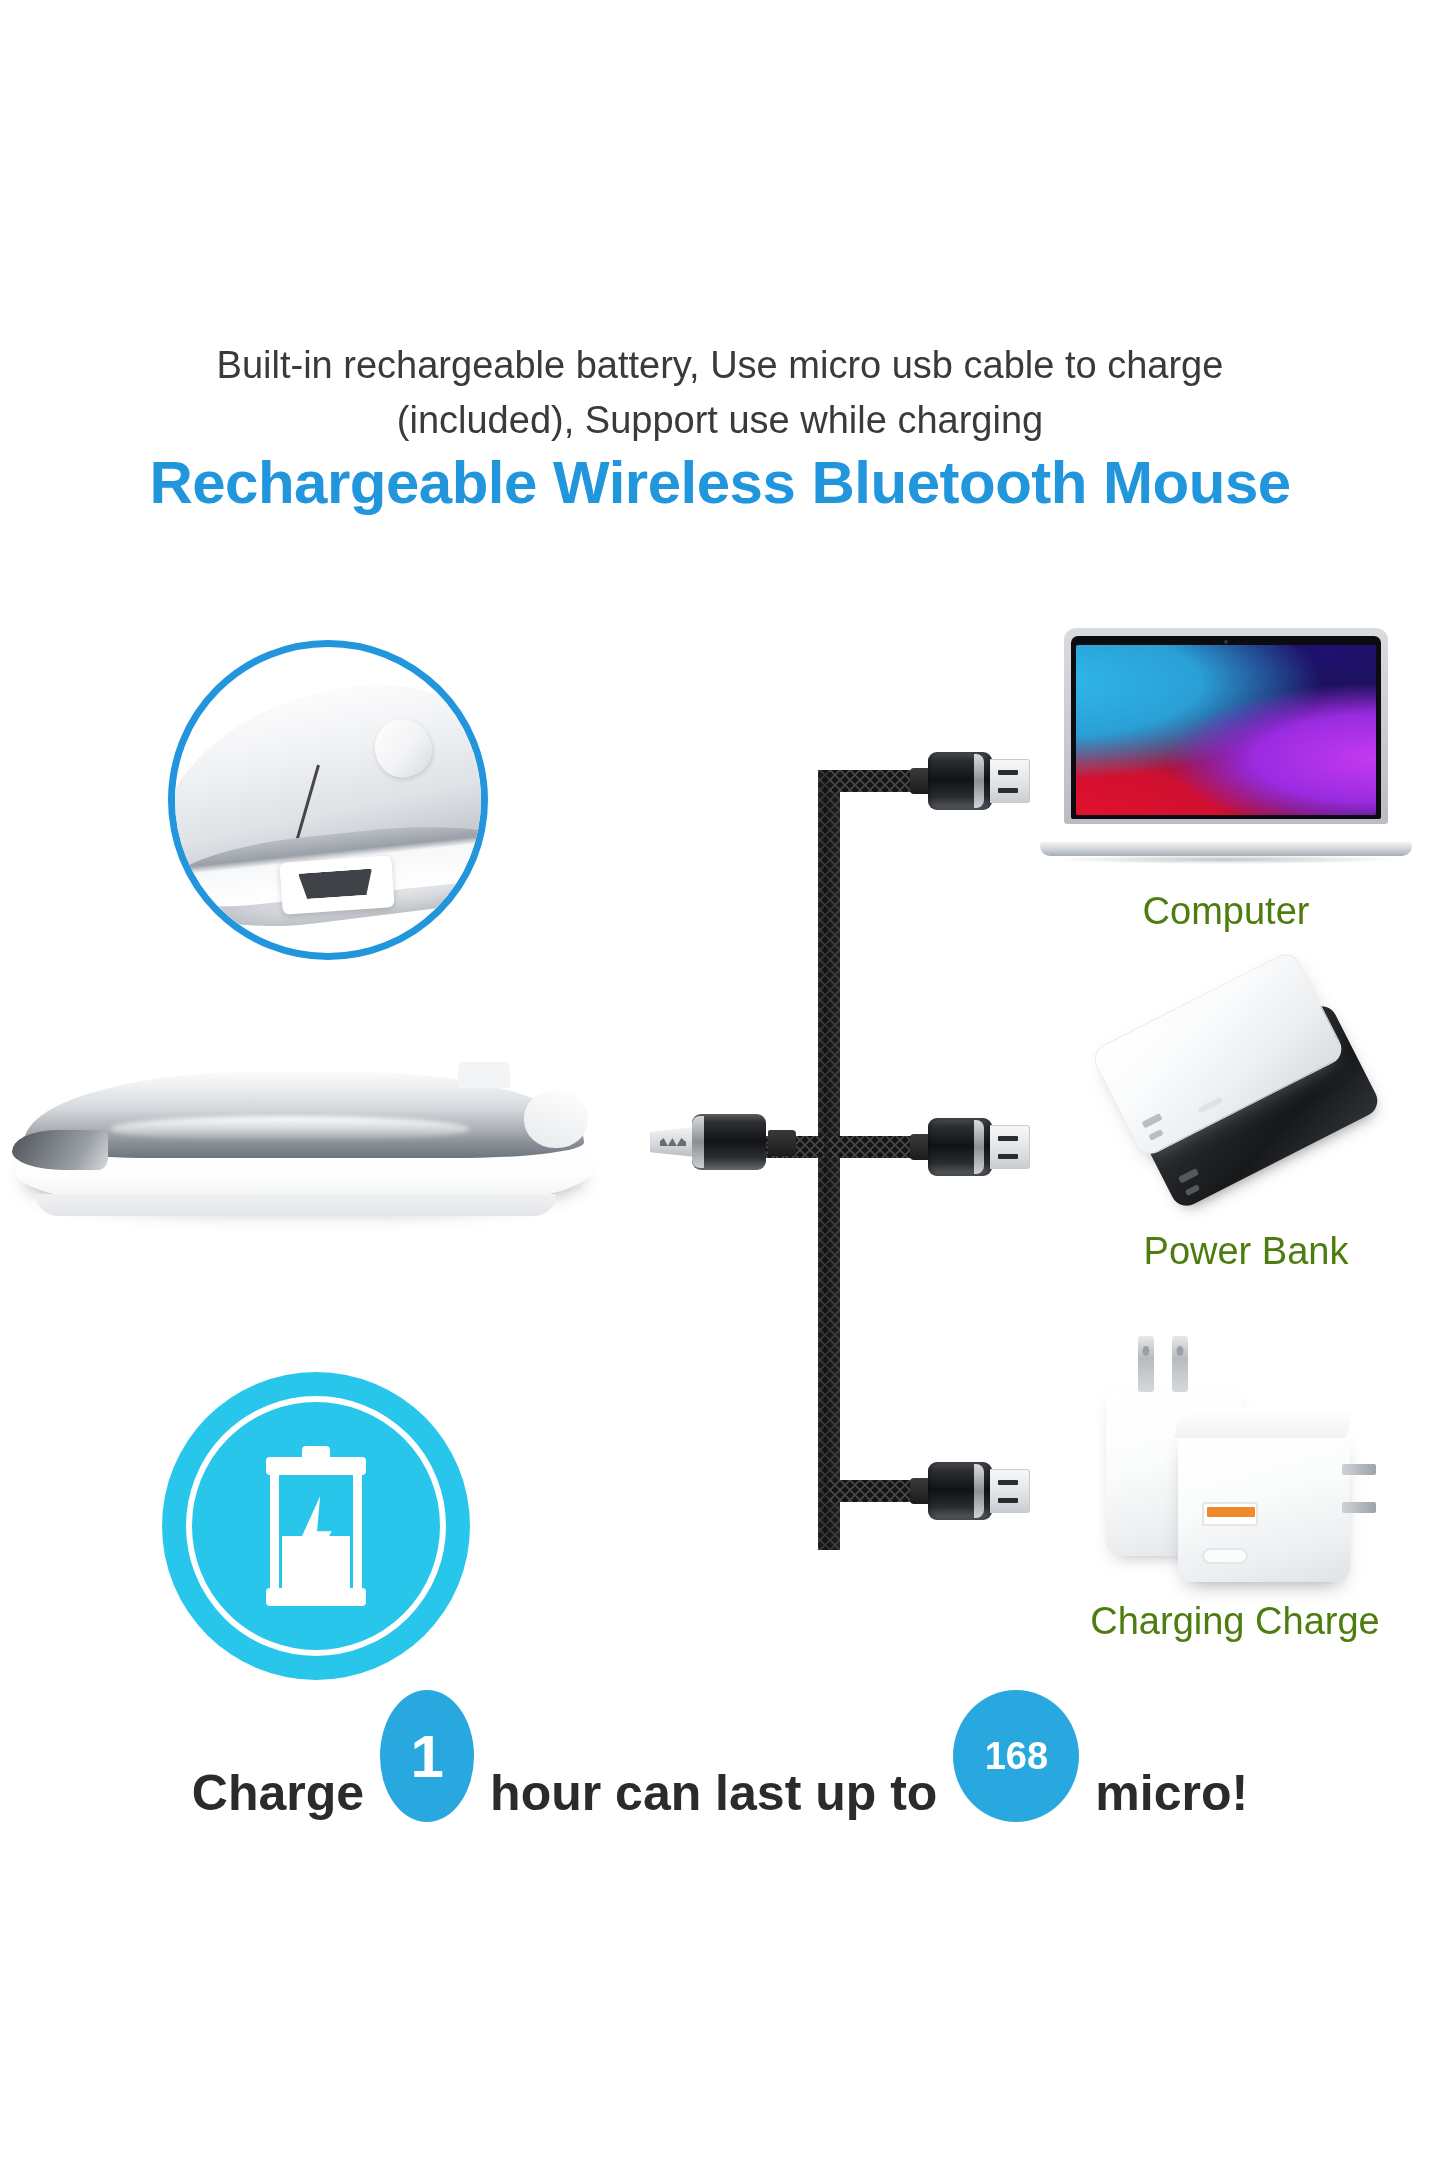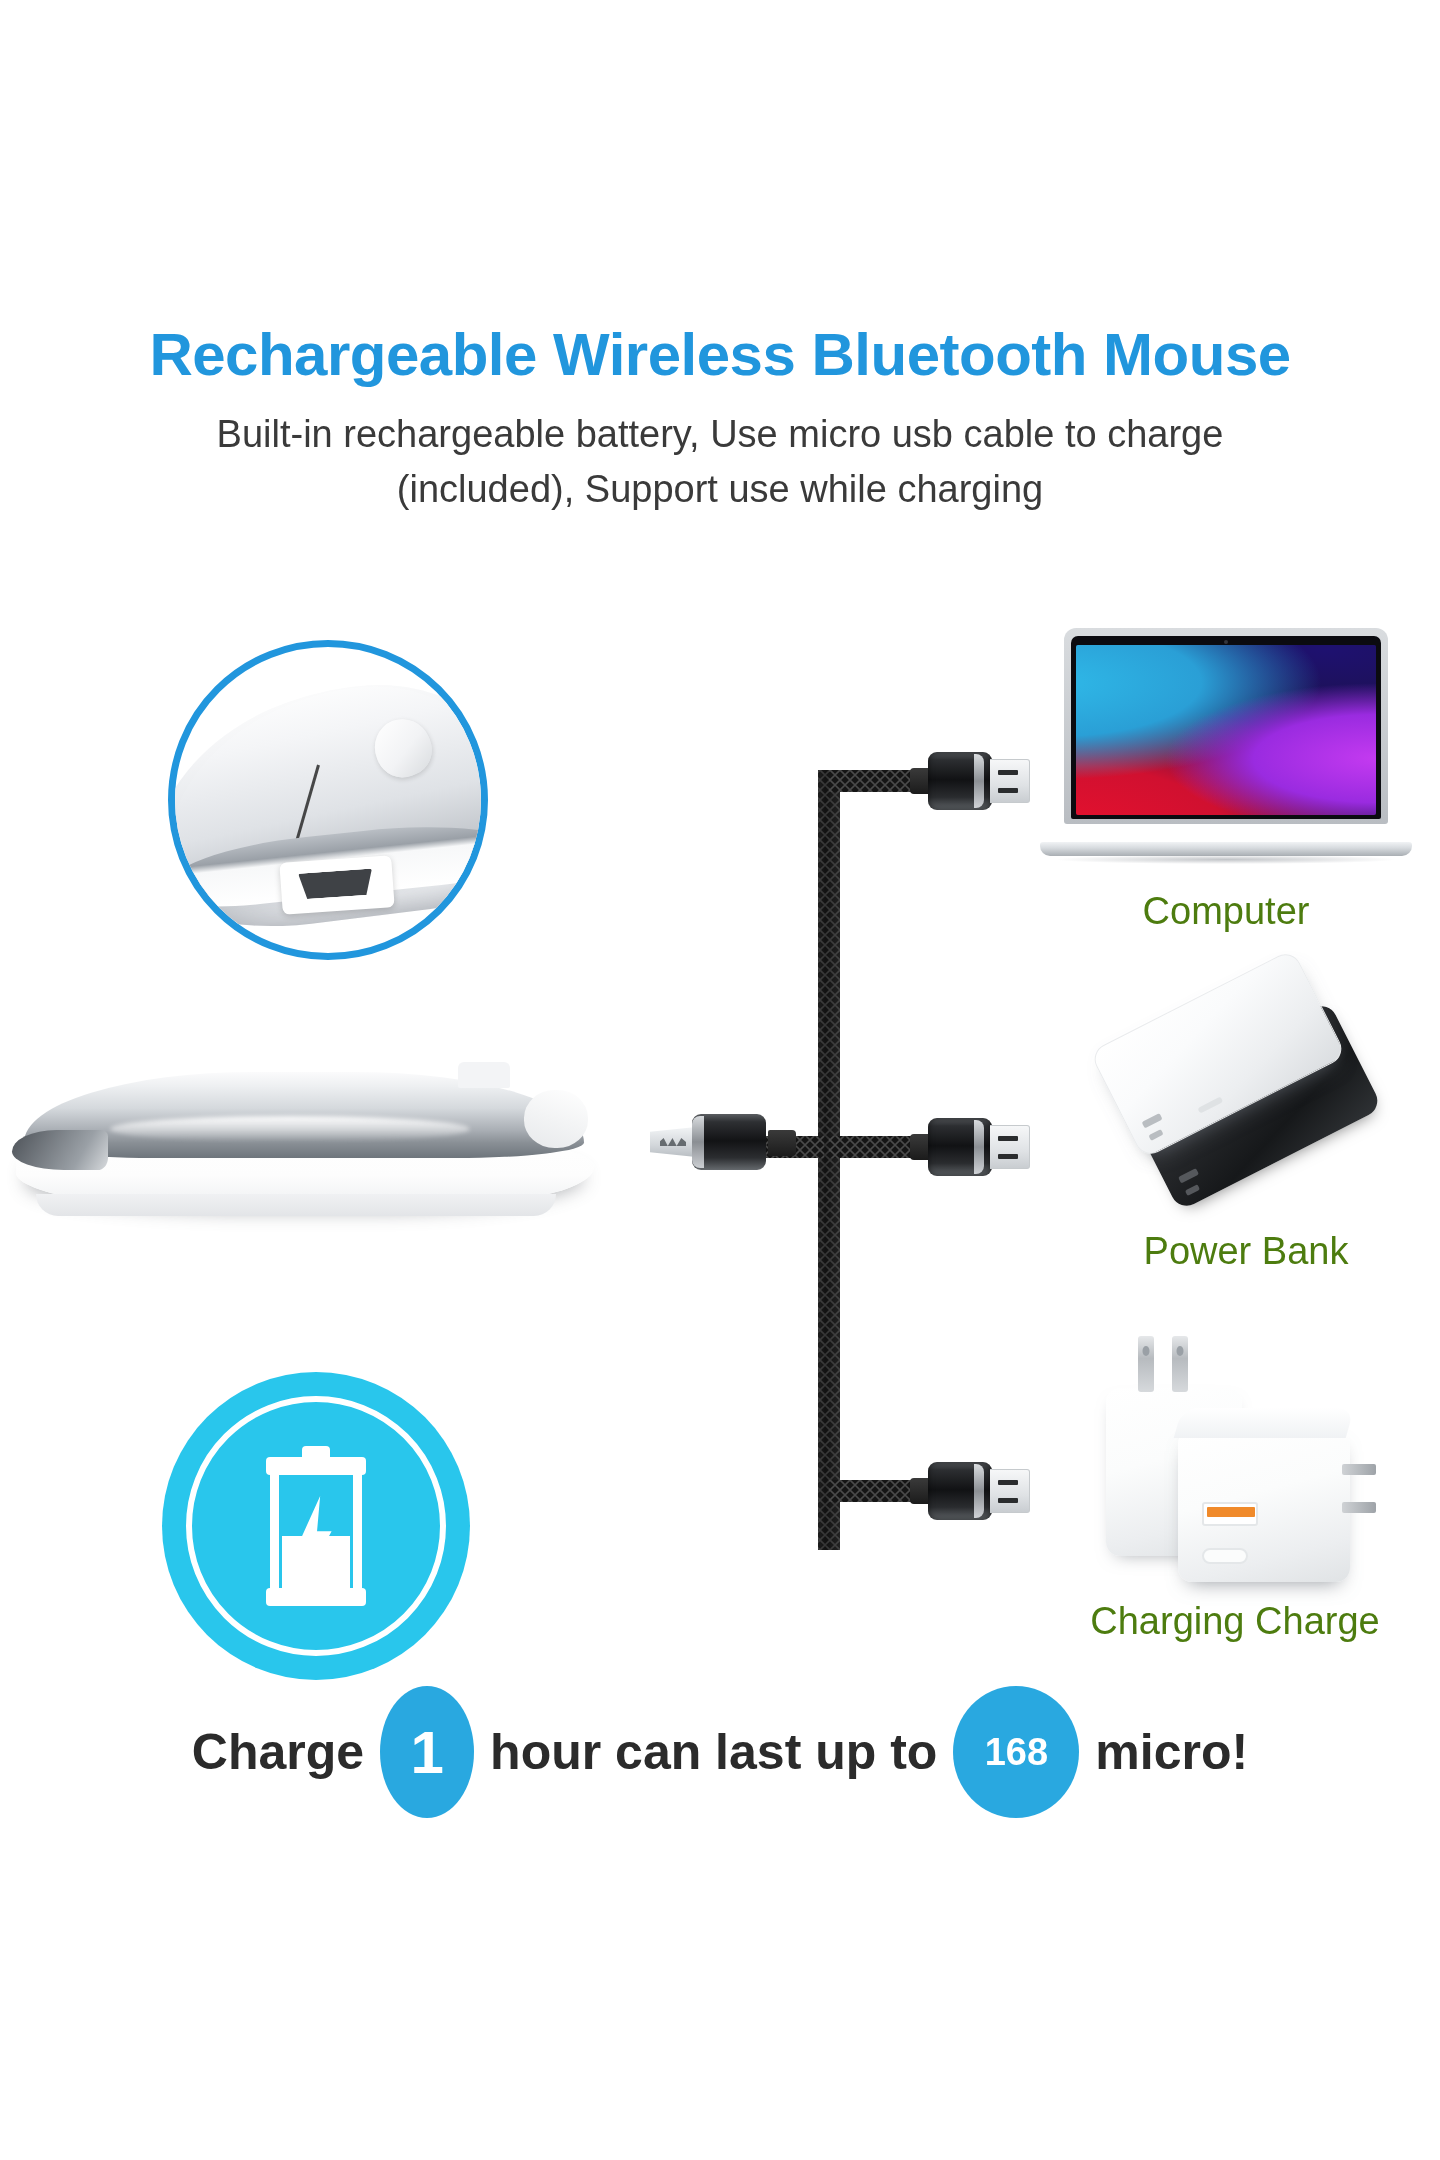--- a/index.html
+++ b/index.html
@@ -350,42 +350,42 @@
     content:""; position:absolute; left:3px; top:3px; width:48px; height:10px;
     background:#f08a2a; border-radius:1px;
   }
   #chargers .usb-port.uc {
     bottom:18px; width:46px; height:16px; border-radius:9px; background:#fbfcfc;
   }
 
   
   #banner {
     position:absolute; left:0; top:1682px; width:1440px; height:140px;
-    display:flex; align-items:center; justify-content:center; gap:0;
+    display:flex; align-items:flex-end; justify-content:center; gap:0;
   }
   #banner .bt {
     font-size:50px; font-weight:bold; color:#2b2b2b; white-space:nowrap;
   }
   #banner .pill {
     display:inline-flex; align-items:center; justify-content:center;
     background:#29a8e0; color:#ffffff; font-weight:bold;
     margin:0 16px;
   }
   #banner .pill.one { width:94px; height:132px; border-radius:50%; font-size:60px; }
   #banner .pill.many { width:126px; height:132px; border-radius:50%; font-size:38px; }
 </style>
 </head>
 <body>
 
 <div id="header">
-  <div id="title">Rechargeable Wireless Bluetooth Mouse</div>
   <div id="subtitle">
     <span class="sl">Built-in rechargeable battery, Use micro usb cable to charge</span>
     <span class="sl">(included), Support use while charging</span>
   </div>
+  <div id="title">Rechargeable Wireless Bluetooth Mouse</div>
 </div>
 
 <div id="mouse-closeup">
   <div class="cu-body"></div>
   <div class="cu-seam"></div>
   <div class="cu-wheel"></div>
   <div class="cu-lowerband"></div>
   <div class="cu-port-housing">
     <div class="cu-port"></div>
   </div>

